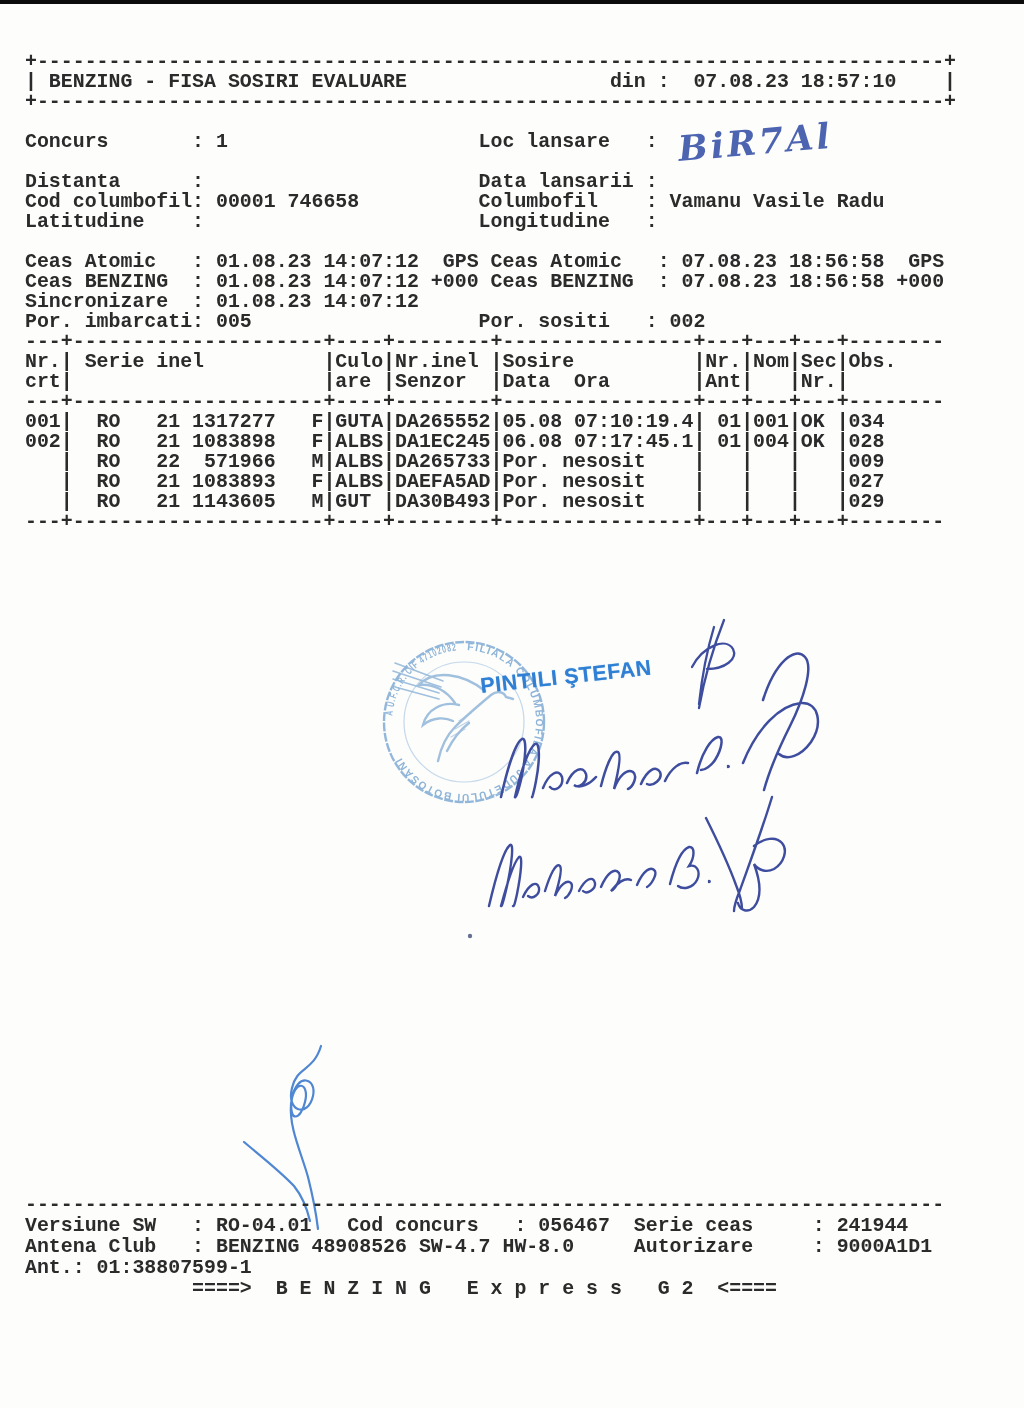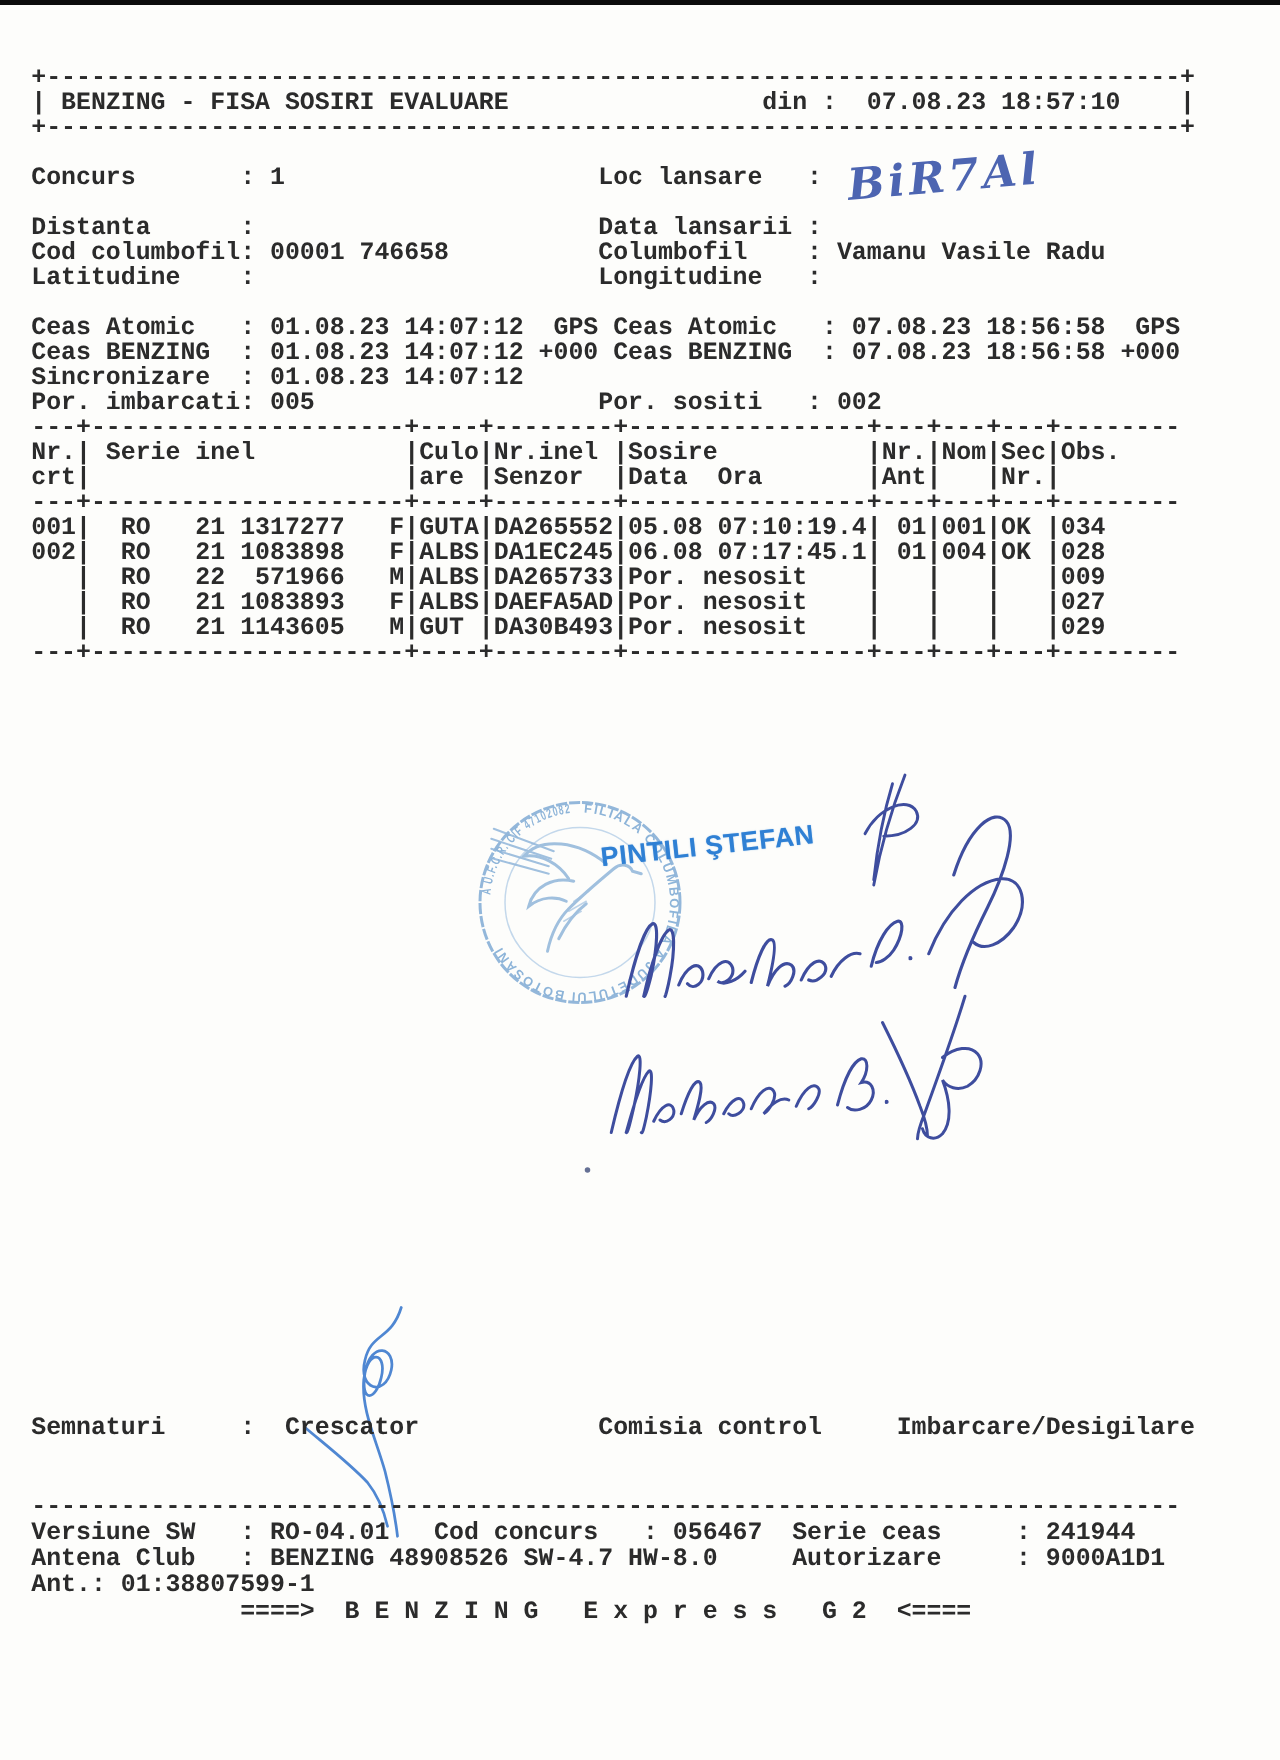--- a/index.html
+++ b/index.html
@@ -136,21 +136,20 @@
     </g>
 
     <g stroke="#4f87d2" fill="none" stroke-width="2.2" stroke-linecap="round">
       <path d="M 321,1046 C 313,1072 297,1066 292,1088 C 286,1112 308,1118 313,1096 C 317,1078 297,1072 292,1098 C 288,1124 301,1120 305,1102 C 310,1082 294,1078 291,1104 C 289,1128 301,1152 308,1177 C 313,1197 316,1212 318,1229"></path>
       <path d="M 244,1142 C 263,1158 281,1172 294,1186 C 302,1196 307,1208 310,1221"></path>
     </g>
 
     <circle cx="470" cy="936" r="2.2" fill="#3f4c7a" opacity=".8"></circle>
   </svg>
 
-  <pre class="mono semnaturi">Semnaturi     :  Crescator            Comisia control     Imbarcare/Desigilare</pre>
 
   <pre class="mono footer">-----------------------------------------------------------------------------
 Versiune SW   : RO-04.01   Cod concurs   : 056467  Serie ceas     : 241944
 Antena Club   : BENZING 48908526 SW-4.7 HW-8.0     Autorizare     : 9000A1D1
 Ant.: 01:38807599-1
               ====&gt;  B E N Z I N G   E x p r e s s   G 2  &lt;====</pre>
 
 </div>
 
 </body></html>

